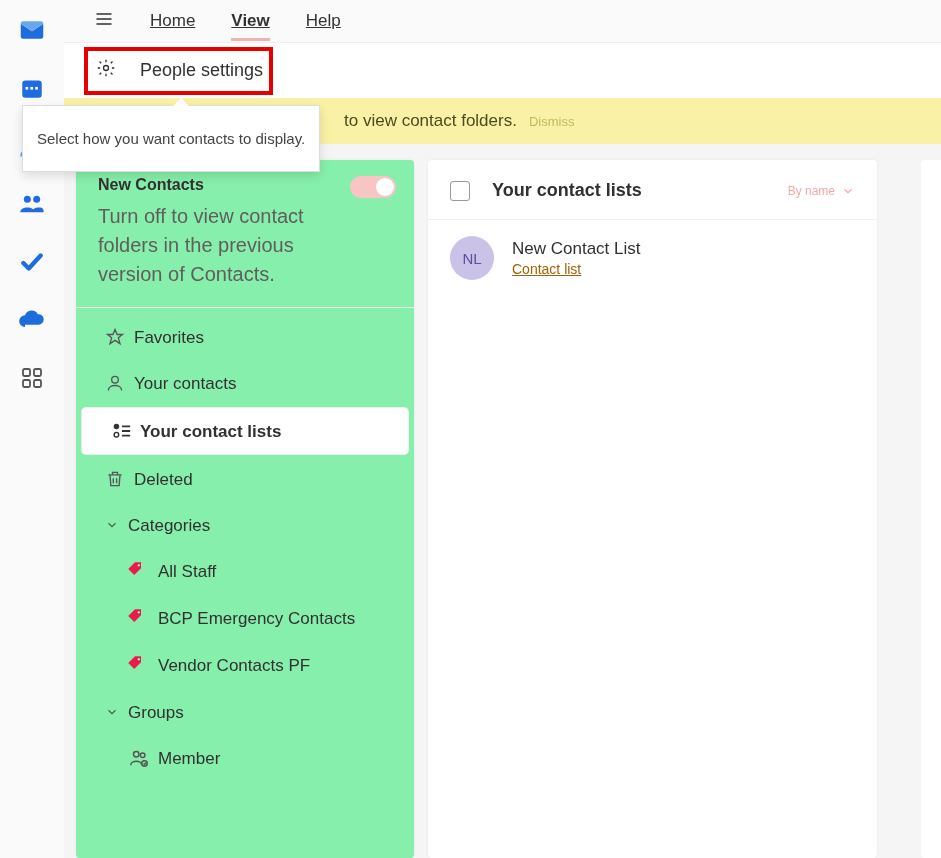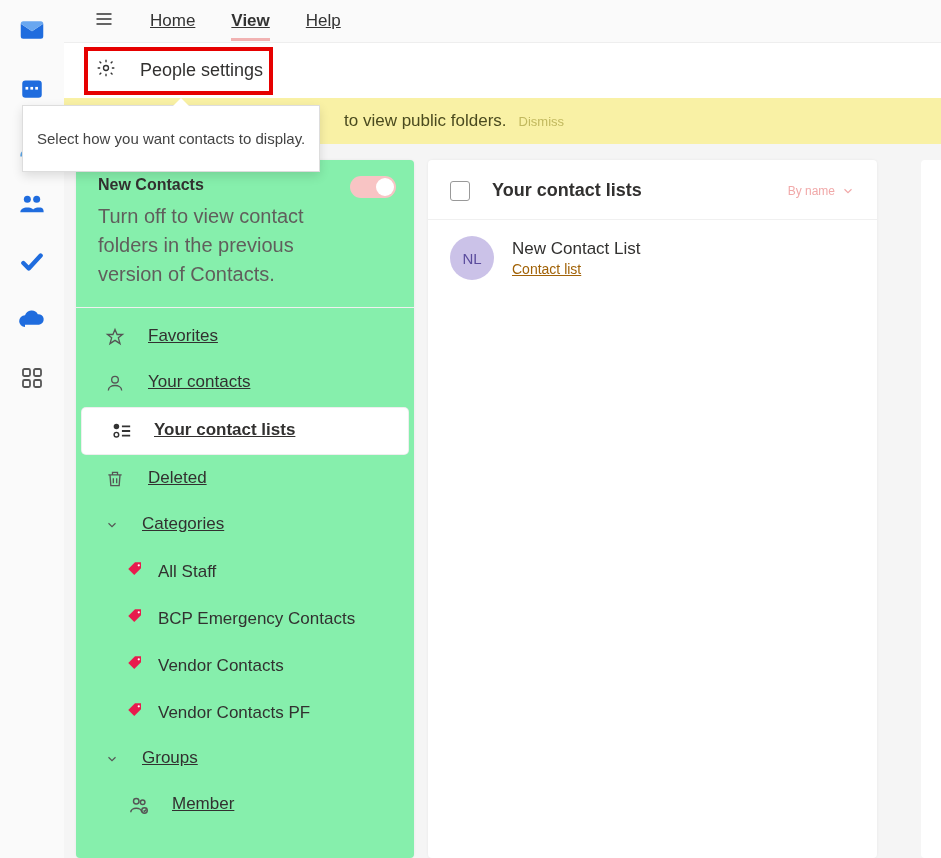--- a/index.html
+++ b/index.html
@@ -136,27 +136,26 @@
     cursor: pointer;
   }
   .toggle-knob {
     position: absolute; right: 2px; top: 2px;
     width: 18px; height: 18px;
     background: #fff;
     border-radius: 50%;
   }
   .nav-list { padding: 6px 0; }
   .nav-item {
-    display: flex; align-items: flex-start; gap: 22px;
+    display: flex; align-items: flex-end; gap: 8px;
     padding: 12px 18px 12px 28px;
     font-size: 17px;
     cursor: pointer;
     color: #323130;
     border-radius: 4px;
-    text-decoration: underline;
   }
   .nav-item.selected { background: #ffffff; font-weight: 700; margin: 2px 6px; box-shadow: 0 0 0 1px #eee;}
   .nav-icon { width: 22px; height: 22px; display: flex; align-items: center; justify-content: center; color: #605e5c; }
   .nav-sub { padding-left: 48px; }
   .cat-item {
     display: flex; align-items: center; gap: 14px;
     padding: 12px 18px 12px 50px;
     font-size: 17px;
     cursor: pointer;
   }
@@ -278,21 +277,21 @@
     </span>
     <span>People settings</span>
   </div>
 </div>
 
 <div class="highlight-box"></div>
 
 <div class="tooltip">Select how you want contacts to display.</div>
 
 <div class="banner">
-  <span>to view public folders.</span>
+  <span>to view contact folders.</span>
   <span class="banner-dismiss">Dismiss</span>
 </div>
 
 <div class="content">
 
   <div class="left-pane">
     <div class="new-contacts-card">
       <div class="nc-title">New Contacts</div>
       <div class="nc-desc">Turn off to view contact folders in the previous version of Contacts.</div>
       <div class="toggle">
@@ -355,29 +354,20 @@
         <span>All Staff</span>
       </div>
       <div class="cat-item">
         <span class="tag-icon">
           <svg width="18" height="18" viewBox="0 0 24 24" fill="#e81b4d">
               <path d="M3 12l9-9h8v8l-9 9-8-8z"></path>
               <circle cx="17" cy="7" r="1.5" fill="#fff"></circle>
             </svg>
         </span>
         <span>BCP Emergency Contacts</span>
-      </div>
-      <div class="cat-item">
-        <span class="tag-icon">
-          <svg width="18" height="18" viewBox="0 0 24 24" fill="#e81b4d">
-              <path d="M3 12l9-9h8v8l-9 9-8-8z"></path>
-              <circle cx="17" cy="7" r="1.5" fill="#fff"></circle>
-            </svg>
-        </span>
-        <span>Vendor Contacts</span>
       </div>
       <div class="cat-item">
         <span class="tag-icon">
           <svg width="18" height="18" viewBox="0 0 24 24" fill="#e81b4d">
               <path d="M3 12l9-9h8v8l-9 9-8-8z"></path>
               <circle cx="17" cy="7" r="1.5" fill="#fff"></circle>
             </svg>
         </span>
         <span>Vendor Contacts PF</span>
       </div>

